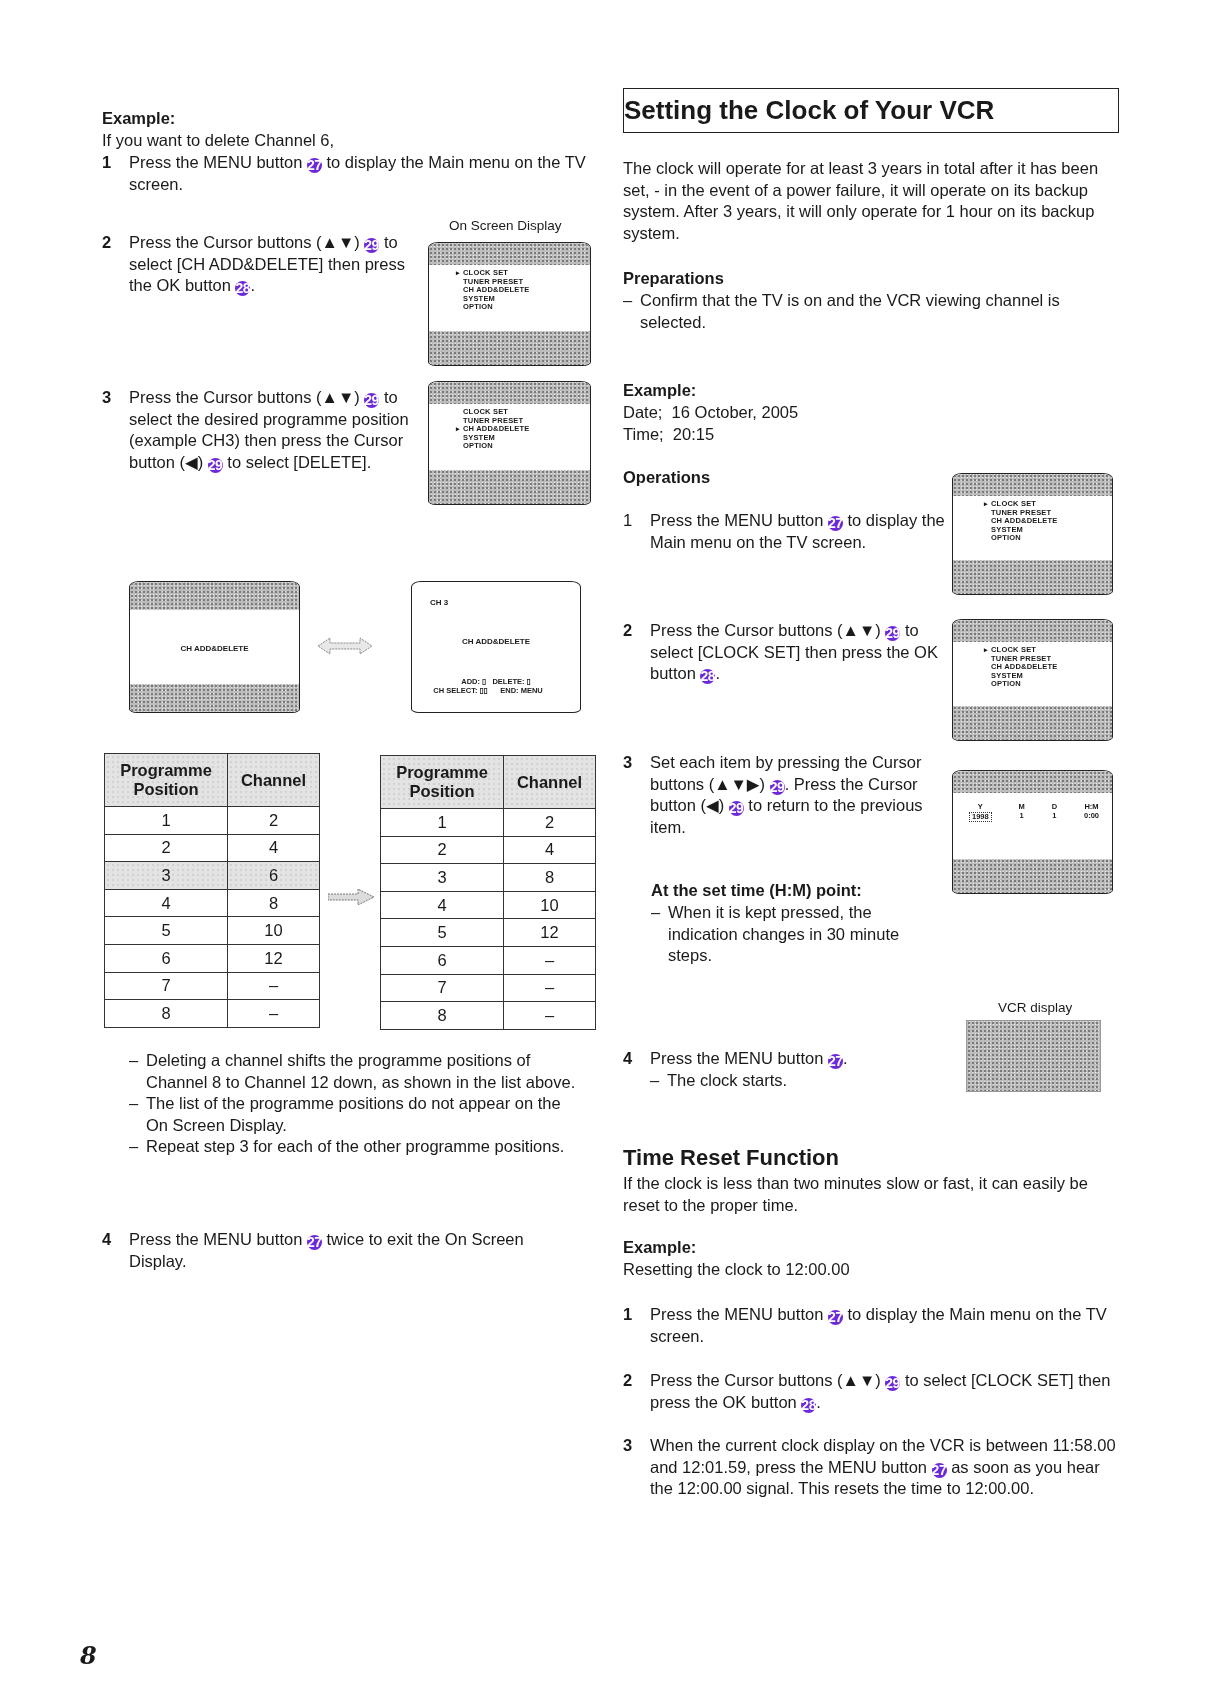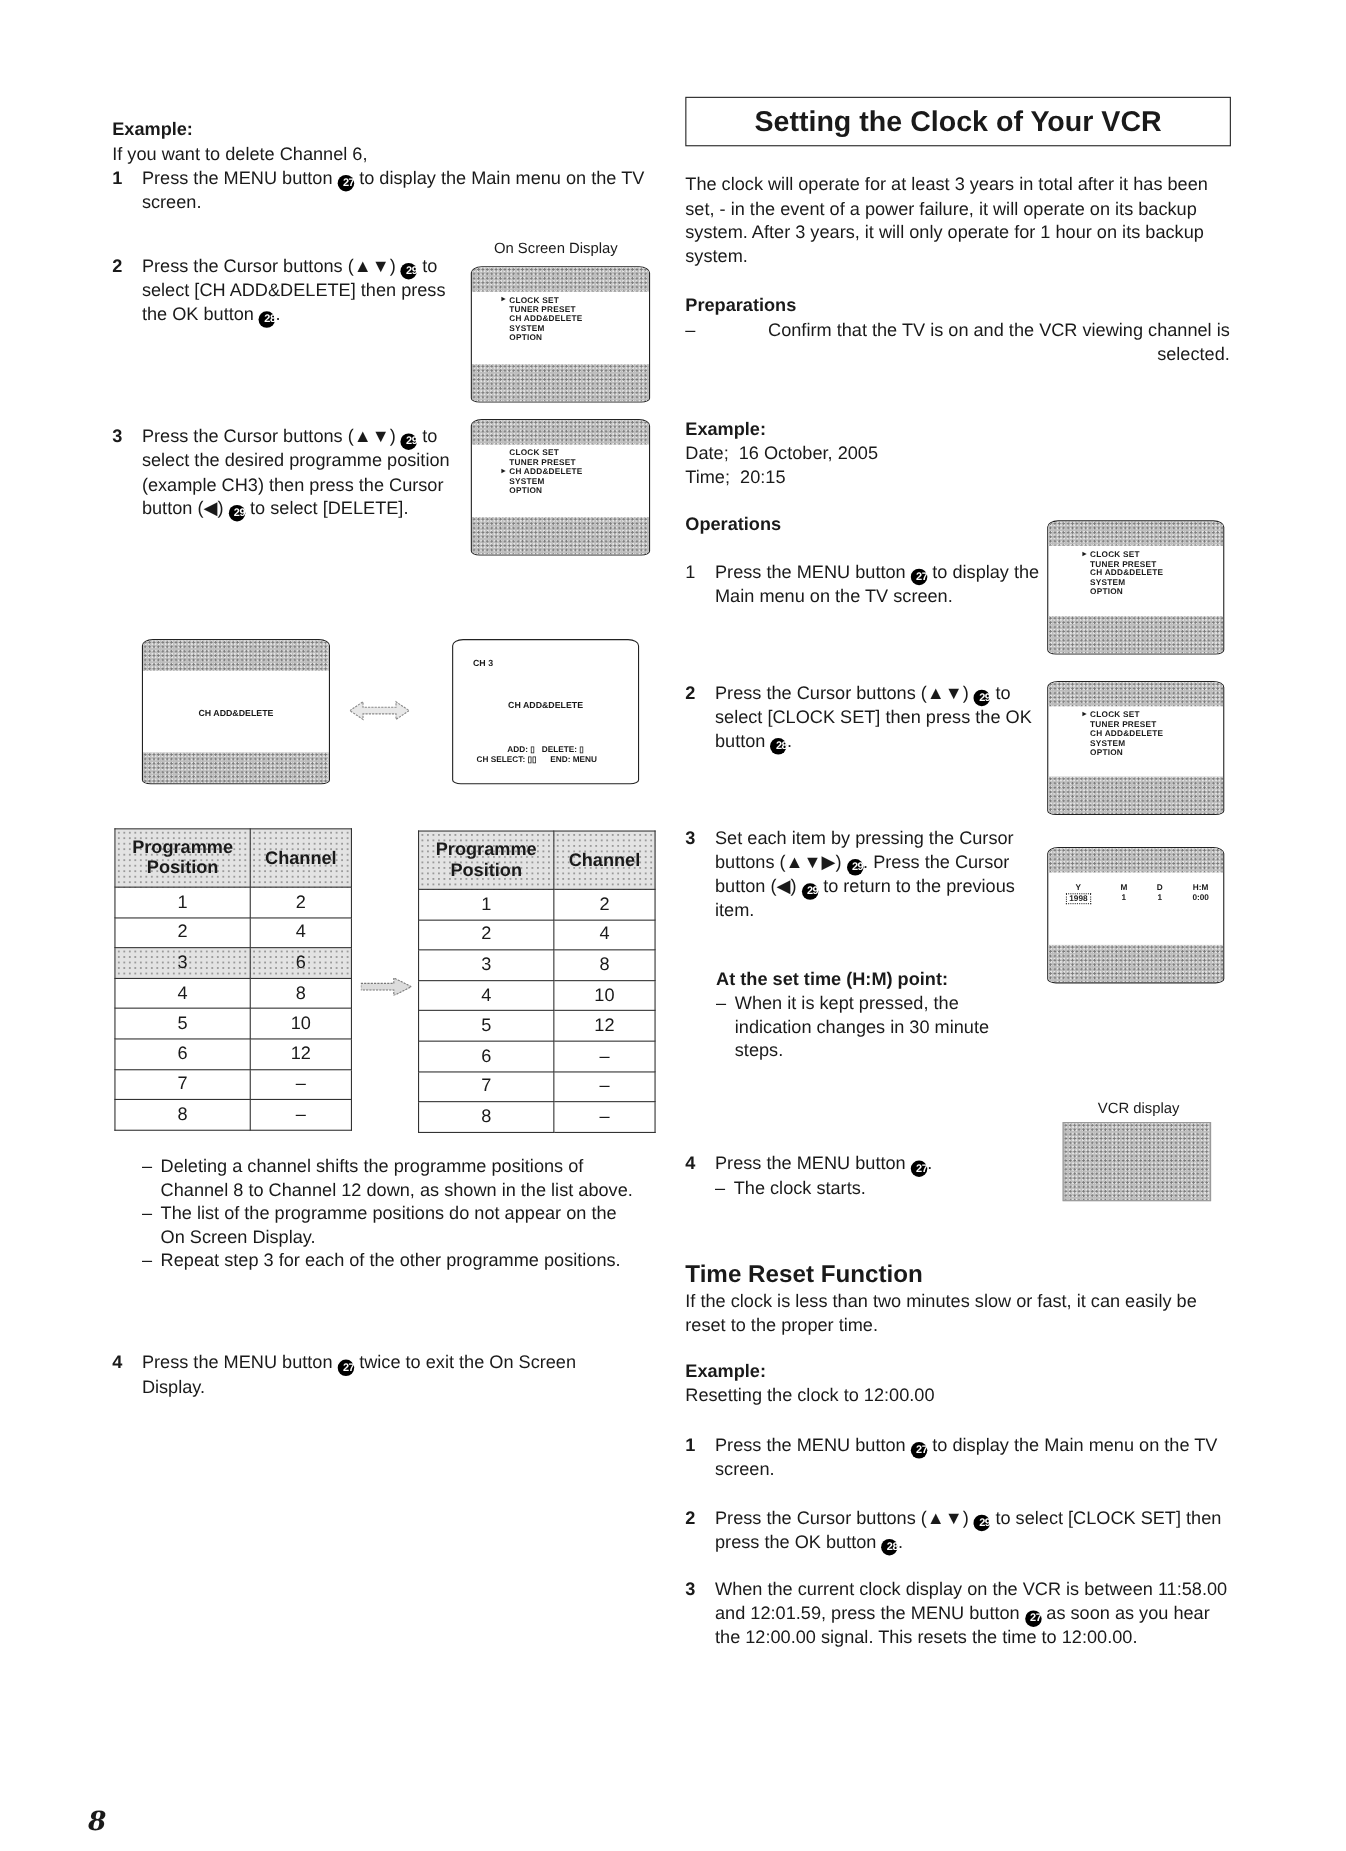--- a/index.html
+++ b/index.html
@@ -4,22 +4,22 @@
 <style>
   html, body { margin:0; padding:0; background:#ffffff; }
   body { width:1224px; height:1683px; position:relative; overflow:hidden;
          font-family:"Liberation Sans", sans-serif; color:#1a1a1a; }
   .abs { position:absolute; }
   .t { font-size:16.5px; line-height:21.5px; }
   .b { font-weight:bold; }
   .step { position:absolute; font-size:16.5px; line-height:21.5px; }
   .step .num { position:absolute; left:0; top:0; font-weight:bold; }
   .step .body { margin-left:27px; }
-  .circ { display:inline-block; width:15px; height:15px; border-radius:50%; background:#000000;
-          color:#fff; font-size:10px; line-height:15px; text-align:right; font-weight:bold;
+  .circ { display:inline-block; width:15px; height:15px; border-radius:50%; background:#6d28d9;
+          color:#fff; font-size:14px; line-height:15px; text-align:left; font-weight:bold;
           vertical-align:-2px; letter-spacing:-0.5px; }
   .dash { position:relative; padding-left:17px; }
   .dash::before { content:"–"; position:absolute; left:0; }
   .noise { background-color:#bdbdbd;
            background-image:
              radial-gradient(#7a7a7a 0.8px, transparent 1px),
              radial-gradient(#e6e6e6 0.8px, transparent 1px);
            background-size:4px 4px, 3px 3px; background-position:0 0, 1px 2px; }
   .osd { position:absolute; border:1.5px solid #222; border-radius:10px 10px 8px 8px / 6px 6px 4px 4px;
          overflow:hidden; background:#fff; }
@@ -30,21 +30,21 @@
   .osd .menu .sel::before { content:"▸"; position:absolute; margin-left:-7px; font-size:7px; }
   .cap { font-size:13.5px; }
   table.pp { position:absolute; border-collapse:collapse; font-size:16.5px;margin-top:16px; }
   table.pp th, table.pp td { border:1.5px solid #333; text-align:center; padding:0; }
   table.pp th { height:52px; font-weight:bold; font-size:16.5px; line-height:19px; }
   table.pp td { height:26.6px; }
   table.pp .sh { background-color:#e3e3e3;
                  background-image: radial-gradient(#9a9a9a 0.6px, transparent 0.8px);
                  background-size:5px 5px; }
   .title-box { position:absolute; left:623px; top:88px; width:494px; height:43px;
-               border:1.5px solid #222; text-align:center; }
+               border:1.5px solid #222; text-align:left; }
   .title-box span { font-size:26px; font-weight:bold; line-height:43px; }
 </style>
 </head>
 <body>
 
 <div class="abs t b" style="left:102px;top:108px;">Example:</div>
 <div class="abs t" style="left:102px;top:130px;">If you want to delete Channel 6,</div>
 
 <div class="step" style="left:102px;top:152px;width:492px;">
   <span class="num">1</span>
@@ -209,21 +209,21 @@
   <div class="body"><span>Press the MENU button </span><span class="circ">27</span><span> twice to exit the On Screen Display.</span></div>
 </div>
 
 <div class="title-box">
   <span>Setting the Clock of Your VCR</span>
 </div>
 
 <div class="abs t" style="left:623px;top:158px;width:500px;">The clock will operate for at least 3 years in total after it has been set, - in the event of a power failure, it will operate on its backup system. After 3 years, it will only operate for 1 hour on its backup system.</div>
 
 <div class="abs t b" style="left:623px;top:268px;">Preparations</div>
-<div class="abs t" style="left:623px;top:290px;width:495px;text-align:right;">
+<div class="abs t" style="left:623px;top:290px;width:495px;">
   <div class="dash">Confirm that the TV is on and the VCR viewing channel is selected.</div>
 </div>
 
 <div class="abs t b" style="left:623px;top:380px;">Example:</div>
 <div class="abs t" style="left:623px;top:402px;white-space:pre;">Date;  16 October, 2005</div>
 <div class="abs t" style="left:623px;top:424px;white-space:pre;">Time;  20:15</div>
 
 <div class="abs t b" style="left:623px;top:467px;">Operations</div>
 
 <div class="step" style="left:623px;top:510px;width:335px;">

